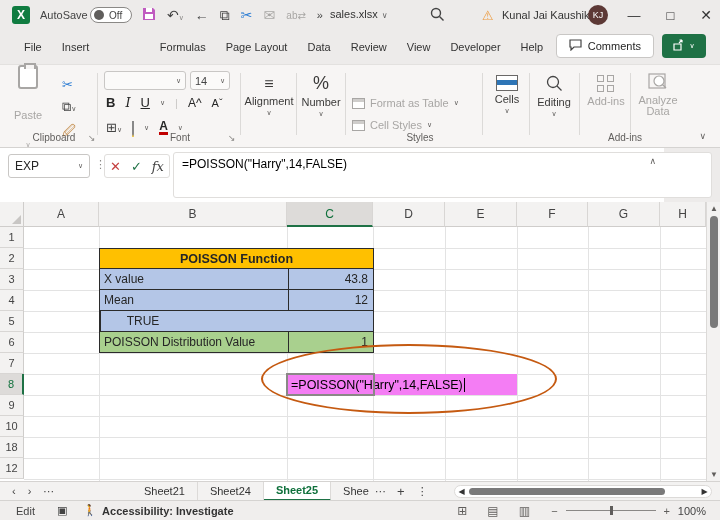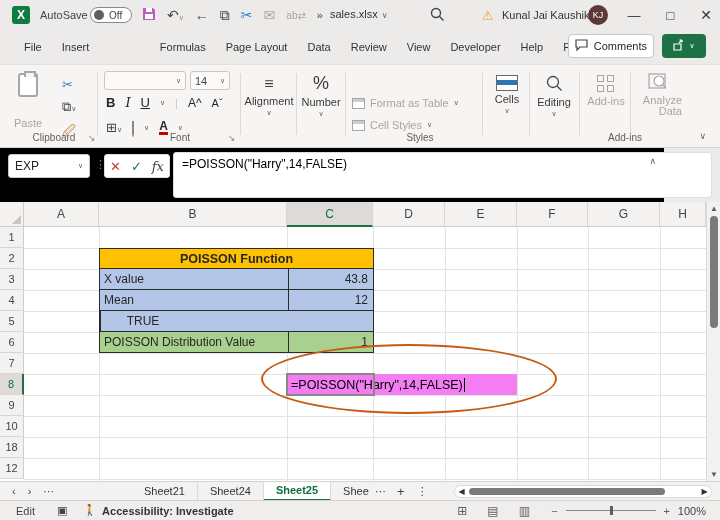--- a/index.html
+++ b/index.html
@@ -21,21 +21,21 @@
   .search-ic { position:absolute; left:430px; top:7px; }
   .warn-ic { position:absolute; left:482px; top:8px; color:#ED9B40; font-size:13px; }
   .user-name { position:absolute; left:502px; top:9px; color:#333; }
   .avatar { position:absolute; left:588px; top:5px; width:20px; height:20px; border-radius:50%; background:#5D3936; color:#fff; font-size:9px; display:flex; align-items:center; justify-content:center; }
   .win-btns { position:absolute; right:8px; top:0; height:30px; display:flex; align-items:center; gap:26px; color:#333; font-size:13px; }
 
   
   .tabsrow { position:absolute; left:0; top:30px; width:720px; height:34px; display:flex; align-items:center; padding-left:14px; }
   .rtab { padding:6px 10px; color:#333; cursor:default; white-space:nowrap; }
   .rtab.active { font-weight:bold; color:#0F703B; border-bottom:2.5px solid #1E7145;margin-top:44px; }
-  .comments-btn { position:absolute; right:66px; top:34px; height:24px; border:1px solid #C9C7C5; border-radius:4px; background:#fff; display:flex; align-items:center; padding:0 6px; gap:6px; }
+  .comments-btn { position:absolute; right:66px; top:34px; height:24px; border:1px solid #C9C7C5; border-radius:4px; background:#fff; display:flex; align-items:center; padding:0 12px; gap:6px; }
   .share-btn { position:absolute; right:14px; top:34px; height:24px; width:44px; background:#1E7145; border-radius:4px; color:#fff; display:flex; align-items:center; justify-content:center; gap:4px; font-size:11px; }
 
   
   .ribbon { position:absolute; left:0; top:64px; width:720px; height:84px; background:#F7F5F4; border-top:1px solid #E3E1DF; border-bottom:1px solid #D5D3D1; }
   .vsep { position:absolute; top:8px; height:62px; width:1px; background:#DCDAD8; }
   .grp-label { position:absolute; bottom:4px; font-size:10px; color:#605E5C; text-align:center; }
   .launcher { position:absolute; bottom:4px; font-size:9px; color:#8a8886; }
   .bigbtn { position:absolute; display:flex; flex-direction:column; align-items:center; gap:2px; color:#3b3a39; }
   .bigbtn .cap { font-size:11px; }
   .chev-sm { font-size:7px; color:#605E5C; }
@@ -51,21 +51,21 @@
   .color-a { font-size:12px; font-weight:bold; border-bottom:3px solid #C00000; line-height:11px; }
   .fill-ic { width:12px; height:10px; background:#F2C1A0; border:1px solid #888; border-bottom:3px solid #FFD34D; }
   .styles-item { position:absolute; display:flex; align-items:center; gap:5px; color:#A8A6A4; }
   .sq-ic { width:13px; height:11px; border:1px solid #A8A6A4; background:linear-gradient(#CFCDCB 30%,#fff 30%); }
   .cells-ic { width:22px; height:16px; border:1px solid #6a6867; background:repeating-linear-gradient(#fff 0 4px,#2E75B6 4px 9px,#fff 9px 16px); }
   .addins-ic { width:18px; height:18px; display:grid; grid-template-columns:7px 7px; grid-template-rows:7px 7px; gap:3px; }
   .addins-ic i { border:1.5px solid #A8A6A4; }
   .ribbon-collapse { position:absolute; right:14px; bottom:6px; color:#605E5C; font-size:9px; }
 
   
-  .fbar { position:absolute; left:0; top:148px; width:664px; height:54px; background:#000000; }
+  .fbar { position:absolute; left:0; top:148px; width:664px; height:54px; background:#ffffff; }
   .namebox { position:absolute; left:8px; top:6px; width:82px; height:24px; background:#fff; border:1px solid #C9C7C5; border-radius:3px; display:flex; align-items:center; justify-content:space-between; padding:0 6px; font-size:12px; }
   .dots-sep { position:absolute; left:95px; top:10px; color:#8a8886; font-size:11px; }
   .fbtns { position:absolute; left:104px; top:6px; width:66px; height:24px; background:#fff; border:1px solid #E0DEDC; border-radius:3px; display:flex; align-items:center; justify-content:space-around; }
   .fx-cancel { color:#C43E3E; font-size:13px; }
   .fx-enter { color:#1E7145; font-size:13px; }
   .fx-label { font-style:italic; font-family:"DejaVu Serif",serif; font-size:13px; color:#444; }
   .finput { position:absolute; left:173px; top:4px; width:539px; height:46px; background:#fff; border:1px solid #E0DEDC; border-radius:3px; padding:4px 8px; font-size:12px; color:#000; }
   .fcollapse { position:absolute; right:8px; top:8px; color:#605E5C; font-size:9px; }
 
   
@@ -198,21 +198,21 @@
       <svg width="12" height="12" viewBox="0 0 12 12">
           <path d="M1 5h7v6H1z" fill="none" stroke="#fff" stroke-width="1.2"></path>
           <path d="M6 4l3-3m0 0v2.5M9 1H6.5" stroke="#fff" stroke-width="1.2" fill="none"></path>
         </svg>
     </span>
     <span class="chev-sm" style="color:#fff;">∨</span>
   </div>
 
   <div class="ribbon">
 
-    <div class="bigbtn disabled" style="left:14px; top:8px;gap:20px;">
+    <div class="bigbtn disabled" style="left:14px; top:0;gap:20px;">
       <div class="paste-icon"></div>
       <span class="cap">Paste</span>
       <span class="chev-sm">∨</span>
     </div>
     <span class="small-ic" style="position:absolute;left:62px;top:12px;color:#2B7CD3;">✂</span>
     <span class="small-ic" style="position:absolute;left:62px;top:34px;">⧉<span class="chev-sm">∨</span></span>
     <span class="small-ic" style="position:absolute;left:62px;top:56px;color:#C28A48;">🖉</span>
     <span class="grp-label" style="left:24px;width:60px;">Clipboard</span>
     <span class="launcher" style="left:88px;">↘</span>
     <div class="vsep" style="left:97px;"></div>
@@ -301,21 +301,21 @@
     </div>
     <div class="vsep" style="left:630px;"></div>
     <div class="bigbtn disabled" style="left:634px; top:8px; width:48px;">
       <span>
         <svg width="20" height="18" viewBox="0 0 20 18">
             <rect x="1" y="1" width="16" height="14" fill="none" stroke="#A8A6A4" stroke-width="1.2"></rect>
             <circle cx="11" cy="8" r="5" fill="#fff" stroke="#A8A6A4" stroke-width="1.2"></circle>
             <line x1="14.5" y1="11.5" x2="18" y2="15" stroke="#A8A6A4" stroke-width="1.2"></line>
           </svg>
       </span>
-      <span class="cap" style="text-align:right;line-height:11px;">Analyze Data</span>
+      <span class="cap" style="text-align:center;line-height:11px;">Analyze Data</span>
     </div>
     <span class="grp-label" style="left:595px;width:60px;">Add-ins</span>
     <span class="ribbon-collapse">∨</span>
   </div>
 
   <div class="fbar">
     <div class="namebox">
       <span>EXP</span>
       <span class="chev-sm">∨</span>
     </div>

